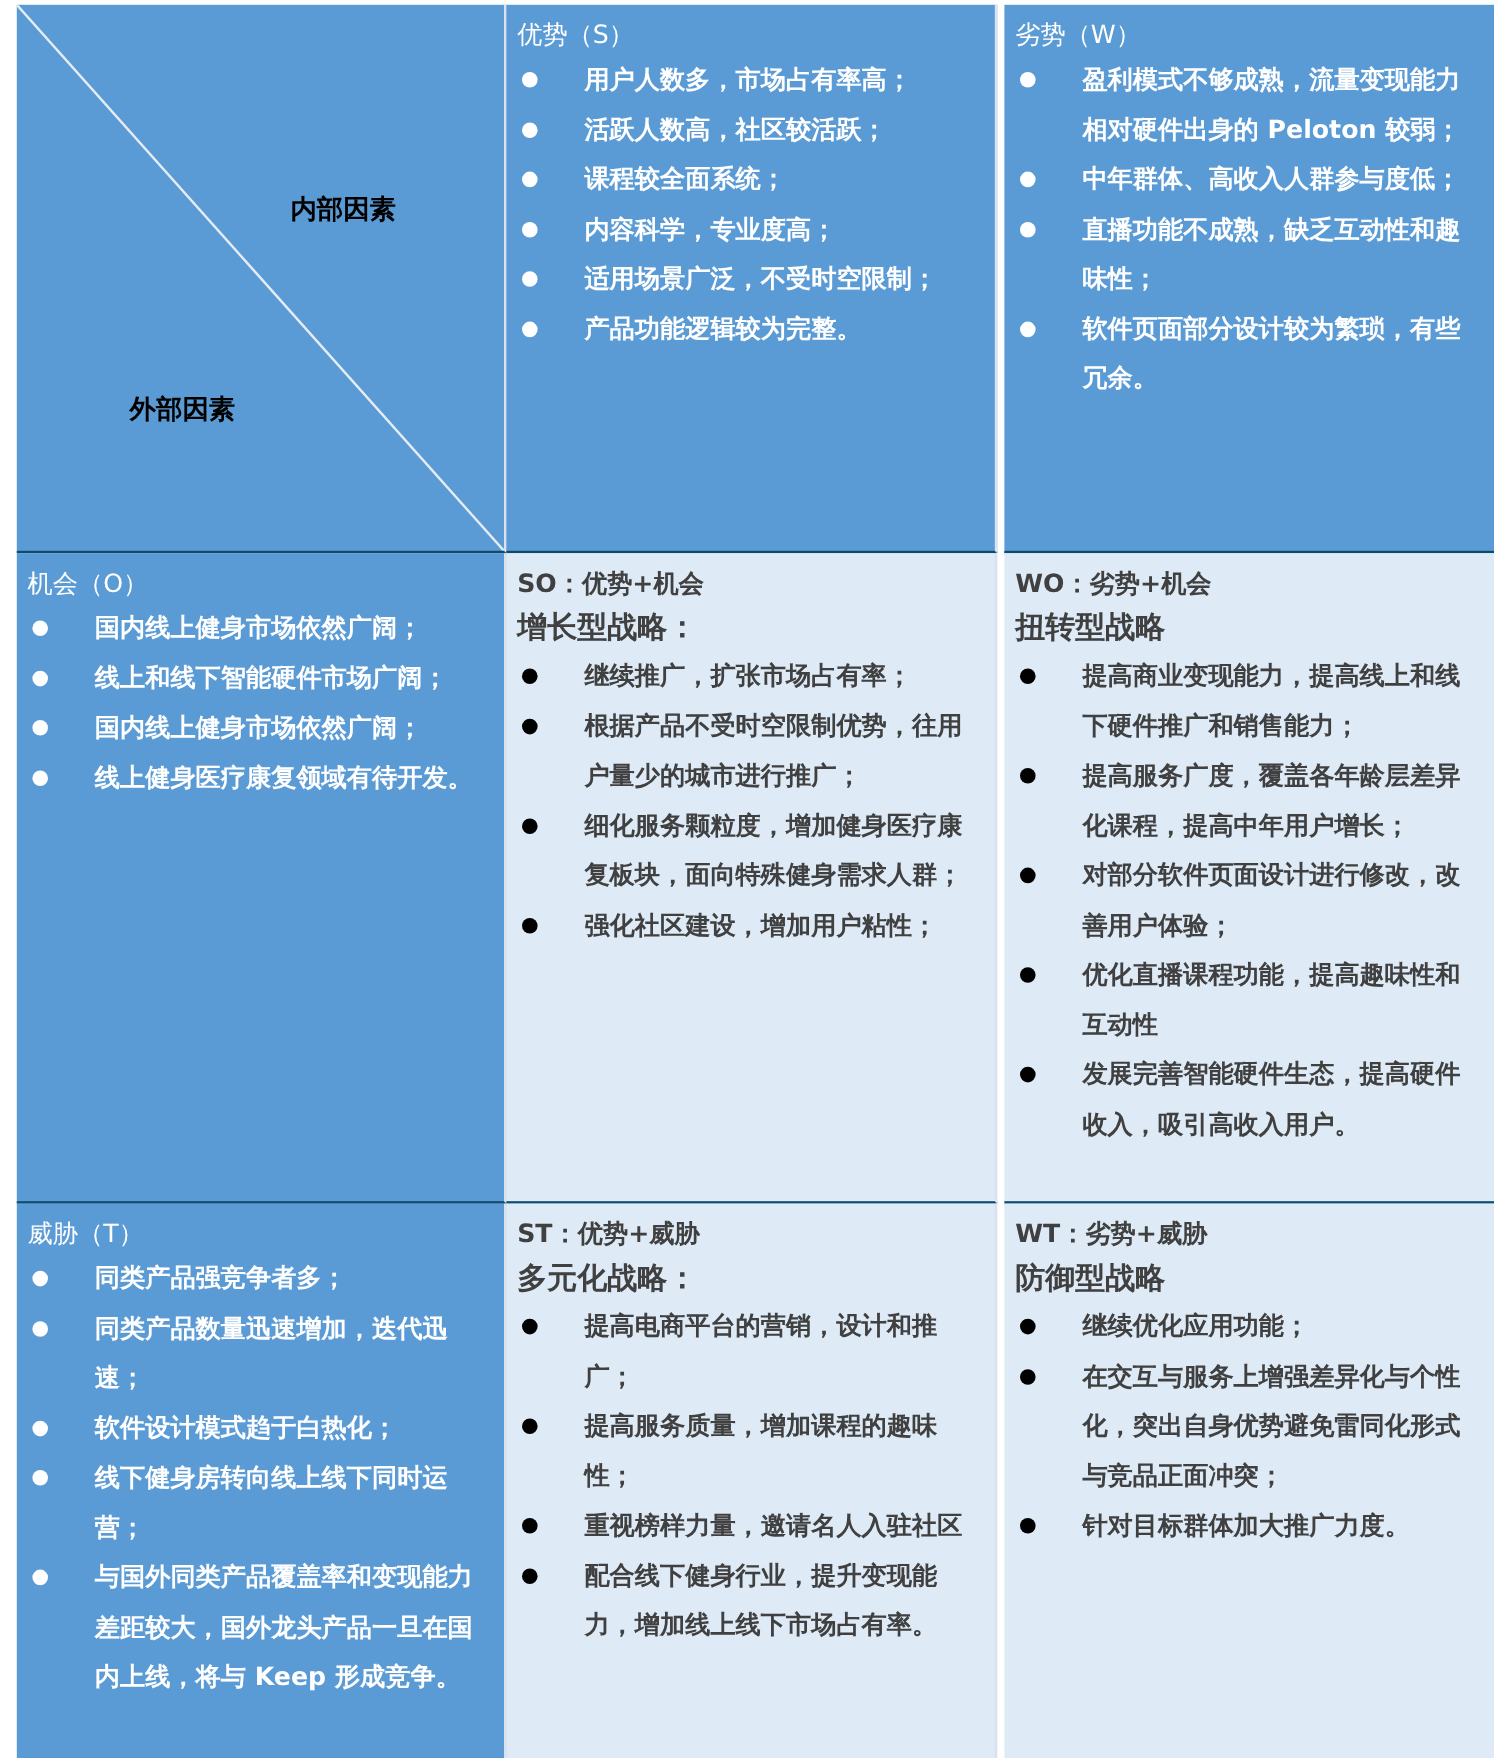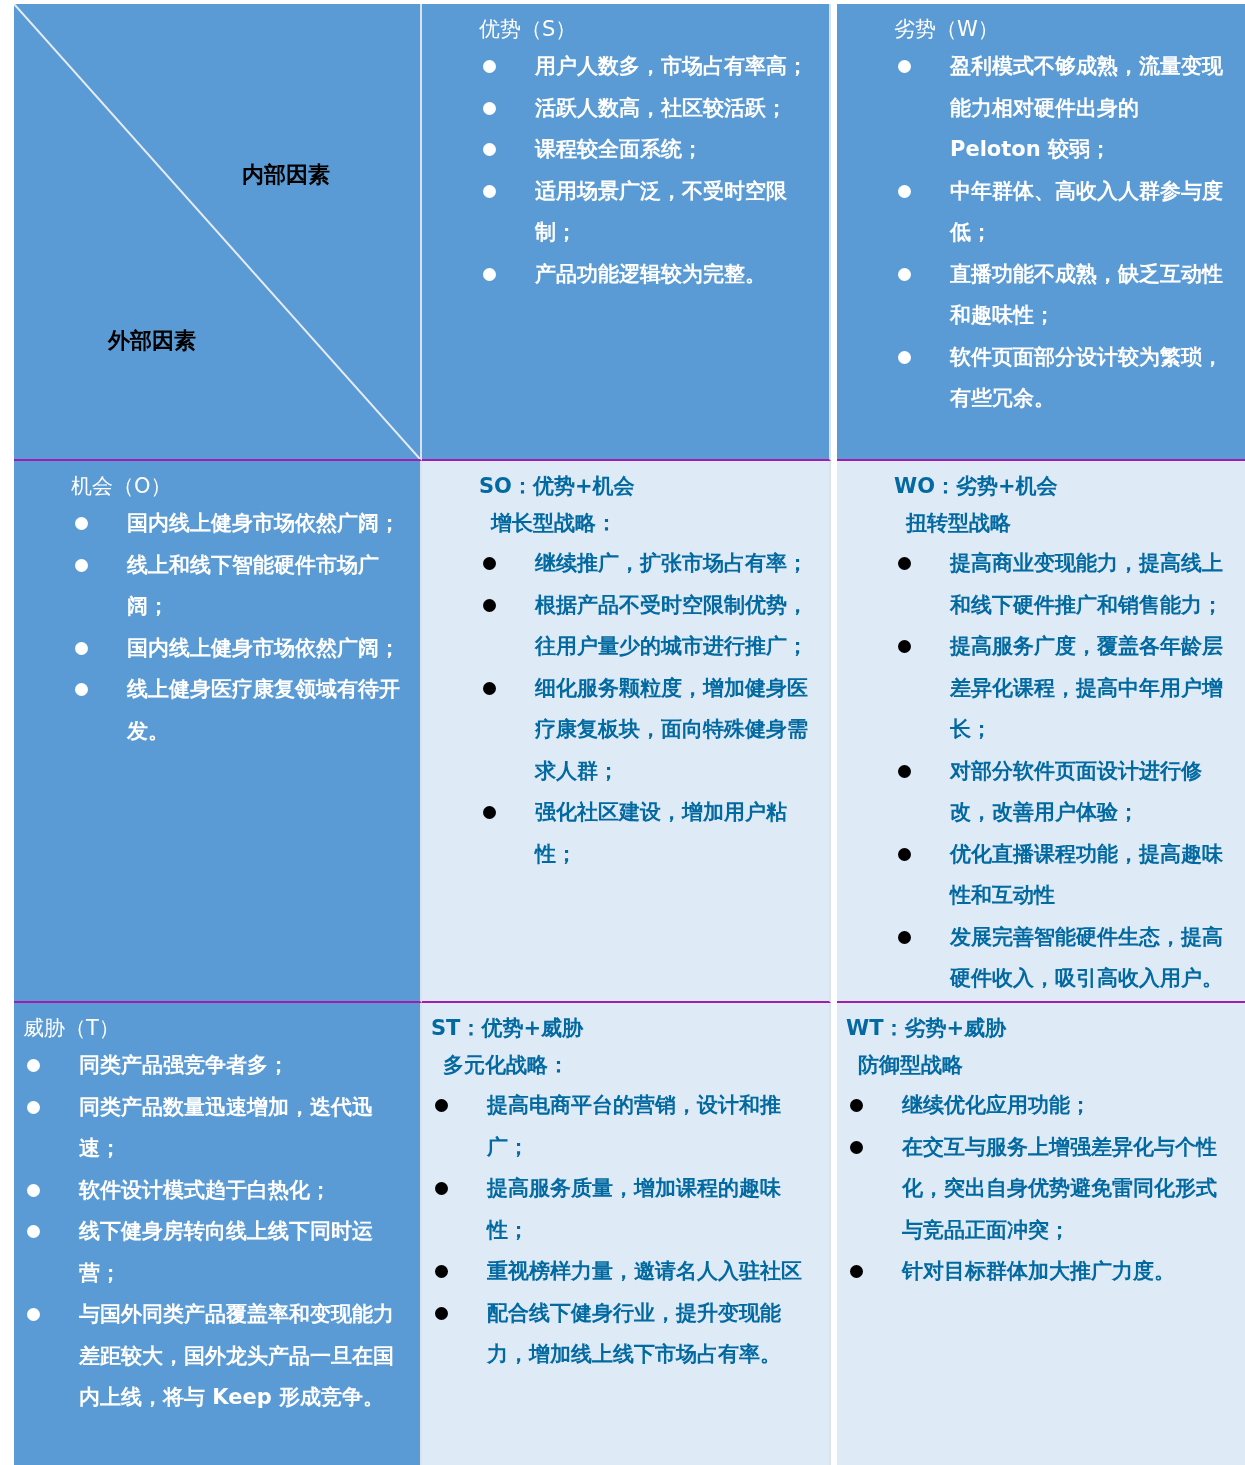--- a/index.html
+++ b/index.html
@@ -1,40 +1,40 @@
 <!DOCTYPE html>
 <html><head>
 <meta charset="utf-8">
 <style>
   html, body { margin: 0; padding: 0; background: #ffffff; }
   body { width: 1245px; height: 1465px; position: relative; overflow: hidden;
          font-family: "DejaVu Sans", "Liberation Sans", sans-serif; }
   .swot { position: absolute; left: 14px; top: 4px; width: 1226px; height: 1461px; }
   .cell { position: absolute; box-sizing: border-box; overflow: hidden; }
   .blue { background: #5B9BD5; color: #ffffff; }
-  .light { background: #DEEAF6; color: #0369a1; }
+  .light { background: #DEEAF6; color: #404040; }
   .b-r { border-right: 2px solid #D9E2EE; }
-  .b-b { border-bottom: 2px solid #a21caf; padding-left: 48px; }
+  .b-b { border-bottom: 2px solid #0c4a6e; }
 
   .c0 { left: 0; width: 408px; }
   .c1 { left: 408px; width: 409px; }
   .c2 { left: 823px; width: 409px; }
   .r0 { top: 0; height: 457px; }
   .r1 { top: 457px; height: 542px; }
   .r2 { top: 999px; height: 486px; }
 
   .diag { position: absolute; left: 0; top: 0; width: 100%; height: 100%; }
   .corner-label { position: absolute; font-weight: bold; font-size: 22px; color: #000000; }
   .internal { left: 228px; top: 156px; }
   .external { left: 94px; top: 322px; }
 
   .inner { padding: 8px 10px 0 9px; }
   .head { font-size: 21px; line-height: 34px; height: 34px; white-space: nowrap; }
   .head.bold { font-weight: bold; }
-  .sub { font-size: 21px; line-height: 40px; font-weight: bold; white-space: nowrap; margin-left: 12px; }
+  .sub { font-size: 25px; line-height: 40px; font-weight: bold; white-space: nowrap; }
   ul { list-style: none; margin: 0; padding: 0; }
   li { position: relative; padding-left: 56px; font-size: 21px; line-height: 41.5px; font-weight: bold; }
   li .dot { position: absolute; left: 4px; top: 14px; width: 13px; height: 13px; border-radius: 50%; }
   .blue li .dot { background: #ffffff; }
   .light li .dot { background: #000000; }
   li.b { font-weight: bold; }
 </style>
 </head>
 <body>
 
@@ -48,20 +48,21 @@
     <div class="corner-label external">外部因素</div>
   </div>
 
   <div class="cell blue c1 r0 b-r b-b">
     <div class="inner">
       <div class="head">优势（S）</div>
       <ul>
           <li class="b"><span class="dot"></span><span>用户人数多，市场占有率高；</span></li>
           <li class="b"><span class="dot"></span><span>活跃人数高，社区较活跃；</span></li>
           <li class="b"><span class="dot"></span><span>课程较全面系统；</span></li>
+          <li class="b"><span class="dot"></span><span>内容科学，专业度高；</span></li>
           <li class="b"><span class="dot"></span><span>适用场景广泛，不受时空限制；</span></li>
           <li class="b"><span class="dot"></span><span>产品功能逻辑较为完整。</span></li>
         </ul>
     </div>
   </div>
 
   <div class="cell blue c2 r0 b-b">
     <div class="inner">
       <div class="head">劣势（W）</div>
       <ul>

